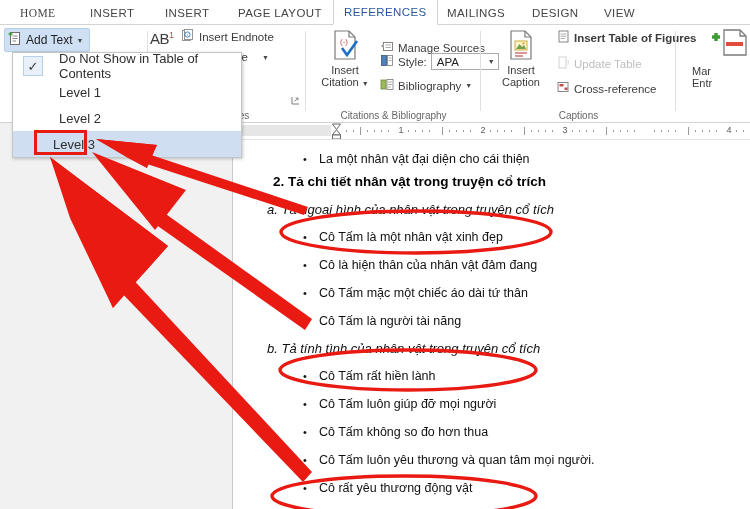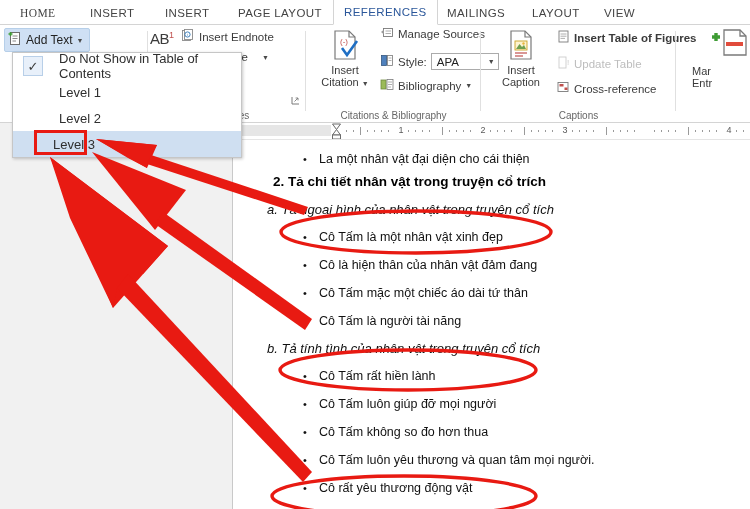--- a/index.html
+++ b/index.html
@@ -151,21 +151,21 @@
 
 <div id="app">
 
   <div class="tabbar">
     <div class="tab" style="left:10px;font-family:Liberation Serif, serif;">HOME</div>
     <div class="tab" style="left:80px;">INSERT</div>
     <div class="tab" style="left:155px;">INSERT</div>
     <div class="tab" style="left:228px;">PAGE LAYOUT</div>
     <div class="tab active" style="left:333px;">REFERENCES</div>
     <div class="tab" style="left:437px;">MAILINGS</div>
-    <div class="tab" style="left:522px;">LAYOUT</div>
+    <div class="tab" style="left:522px;">DESIGN</div>
     <div class="tab" style="left:594px;">VIEW</div>
   </div>
 
   <div class="ribbon">
 
     <div class="grp" style="left:0; width:148px;">
       <div class="addtext">
         <span>
           <svg width="14" height="15" viewBox="0 0 14 15">
             <rect x="2.5" y="1.5" width="9" height="12" fill="#fdfdfd" stroke="#6e6e6e" stroke-width="1"></rect>
@@ -222,21 +222,21 @@
             <path d="M4 2 L18 2 L24 8 L24 30 L4 30 Z" fill="#ffffff" stroke="#7a7a7a" stroke-width="1.2"></path>
             <path d="M18 2 L18 8 L24 8" fill="none" stroke="#7a7a7a" stroke-width="1.2"></path>
             <text x="13" y="15" font-size="8" fill="#c0504d" text-anchor="middle" font-family="Liberation Sans">(-)</text>
             <path d="M11 19 L16 26 L26 12" fill="none" stroke="#1f6fc4" stroke-width="2.6"></path>
           </svg>
         </span>
         <span style="margin-top:1px;">Insert</span>
         <span><span>Citation</span> <span class="caret">▼</span></span>
       </div>
 
-      <div class="smallbtn" style="left:74px; top:1px;">
+      <div class="smallbtn" style="left:74px; top:15px;">
         <span>
           <svg width="14" height="13" viewBox="0 0 14 13">
             <rect x="3.5" y="2.5" width="9" height="8" fill="#fff" stroke="#7a7a7a" stroke-width="0.9"></rect>
             <path d="M1 6 L4 3.5 L4 8.5 Z" fill="#9a9a9a"></path>
             <line x1="5.5" y1="5" x2="11" y2="5" stroke="#9a9a9a" stroke-width="0.8"></line>
             <line x1="5.5" y1="7.5" x2="11" y2="7.5" stroke="#9a9a9a" stroke-width="0.8"></line>
           </svg>
         </span>
         <span>Manage Sources</span>
       </div>

